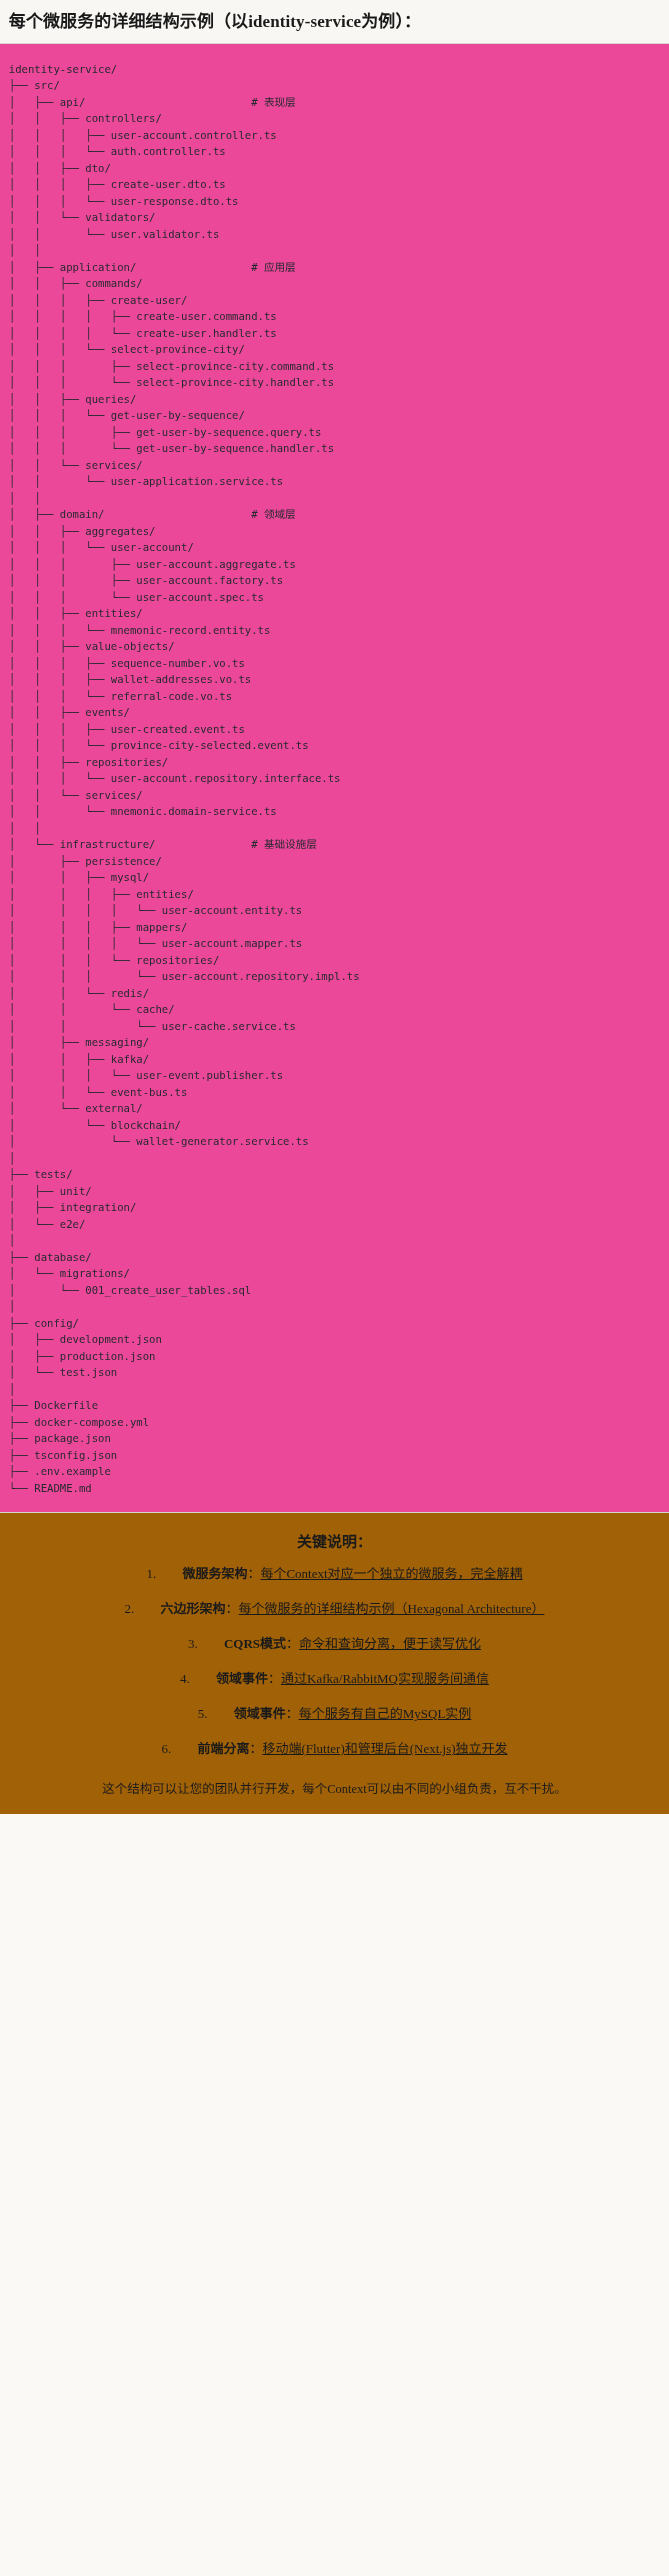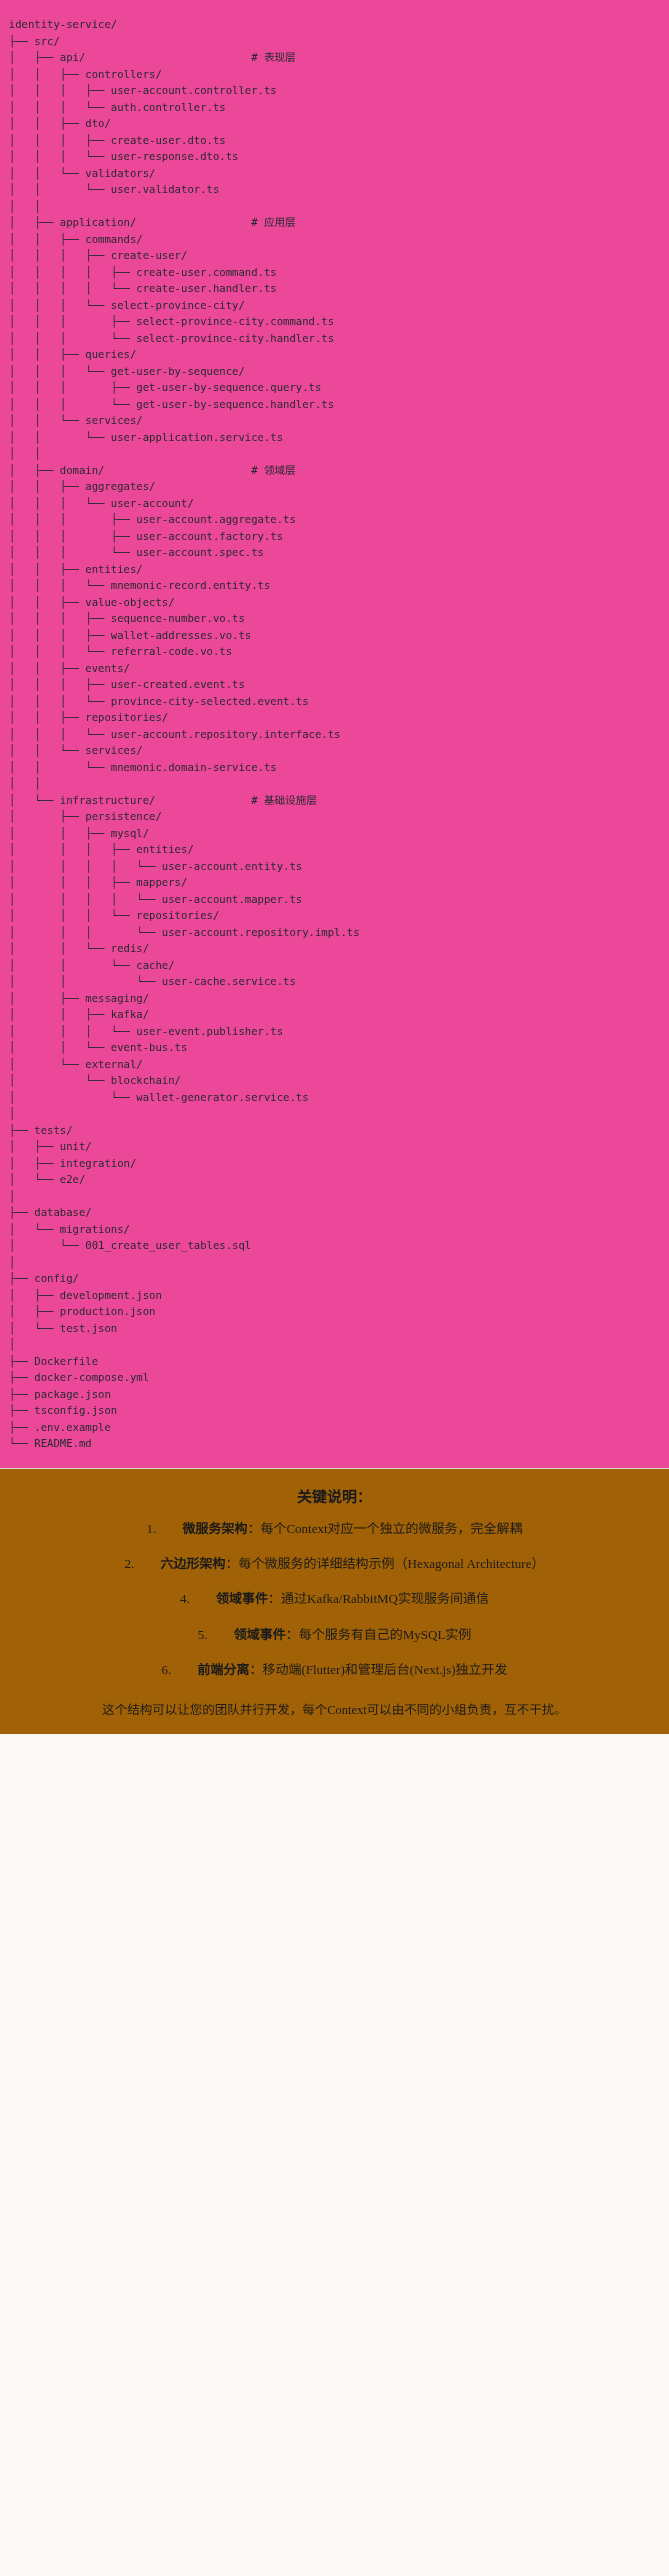--- a/index.html
+++ b/index.html
@@ -65,33 +65,36 @@
     font-family: "Liberation Serif", "DejaVu Serif", serif;
   }
   .note-item {
     font-size: 13px;
     line-height: 1.45;
     margin: 0 0 16.3px 0;
     font-family: "Liberation Serif", "DejaVu Serif", serif;
   }
   .note-item .num { font-weight: normal; }
   .note-item .term { font-weight: bold; margin-left: 23px; }
-  .note-item .desc { font-weight: normal; }
+  .note-item .desc { font-weight: normal; text-decoration: underline; }
   .closing {
     font-size: 12.5px;
     line-height: 1.5;
     margin: 21px 0 6.3px 0;
     font-family: "Liberation Serif", "DejaVu Serif", serif;
   }
 </style>
 </head>
 <body>
 
 <div class="page">
 
+  <div class="header">
+    <h1>每个微服务的详细结构示例（以identity-service为例）：</h1>
+  </div>
 
   <div class="tree-block">
     <pre class="tree">identity-service/
 ├── src/
 │   ├── api/                          # 表现层
 │   │   ├── controllers/
 │   │   │   ├── user-account.controller.ts
 │   │   │   └── auth.controller.ts
 │   │   ├── dto/
 │   │   │   ├── create-user.dto.ts
@@ -182,20 +185,24 @@
     <p class="note-item">
       <span class="num">1.</span>
       <span class="term">微服务架构</span><span class="sep">：</span><span class="desc">每个Context对应一个独立的微服务，完全解耦</span>
     </p>
 
     <p class="note-item">
       <span class="num">2.</span>
       <span class="term">六边形架构</span><span class="sep">：</span><span class="desc">每个微服务的详细结构示例（Hexagonal Architecture）</span>
     </p>
 
+    <p class="note-item">
+      <span class="num">3.</span>
+      <span class="term">CQRS模式</span><span class="sep">：</span><span class="desc">命令和查询分离，便于读写优化</span>
+    </p>
 
     <p class="note-item">
       <span class="num">4.</span>
       <span class="term">领域事件</span><span class="sep">：</span><span class="desc">通过Kafka/RabbitMQ实现服务间通信</span>
     </p>
 
     <p class="note-item">
       <span class="num">5.</span>
       <span class="term">领域事件</span><span class="sep">：</span><span class="desc">每个服务有自己的MySQL实例</span>
     </p>

